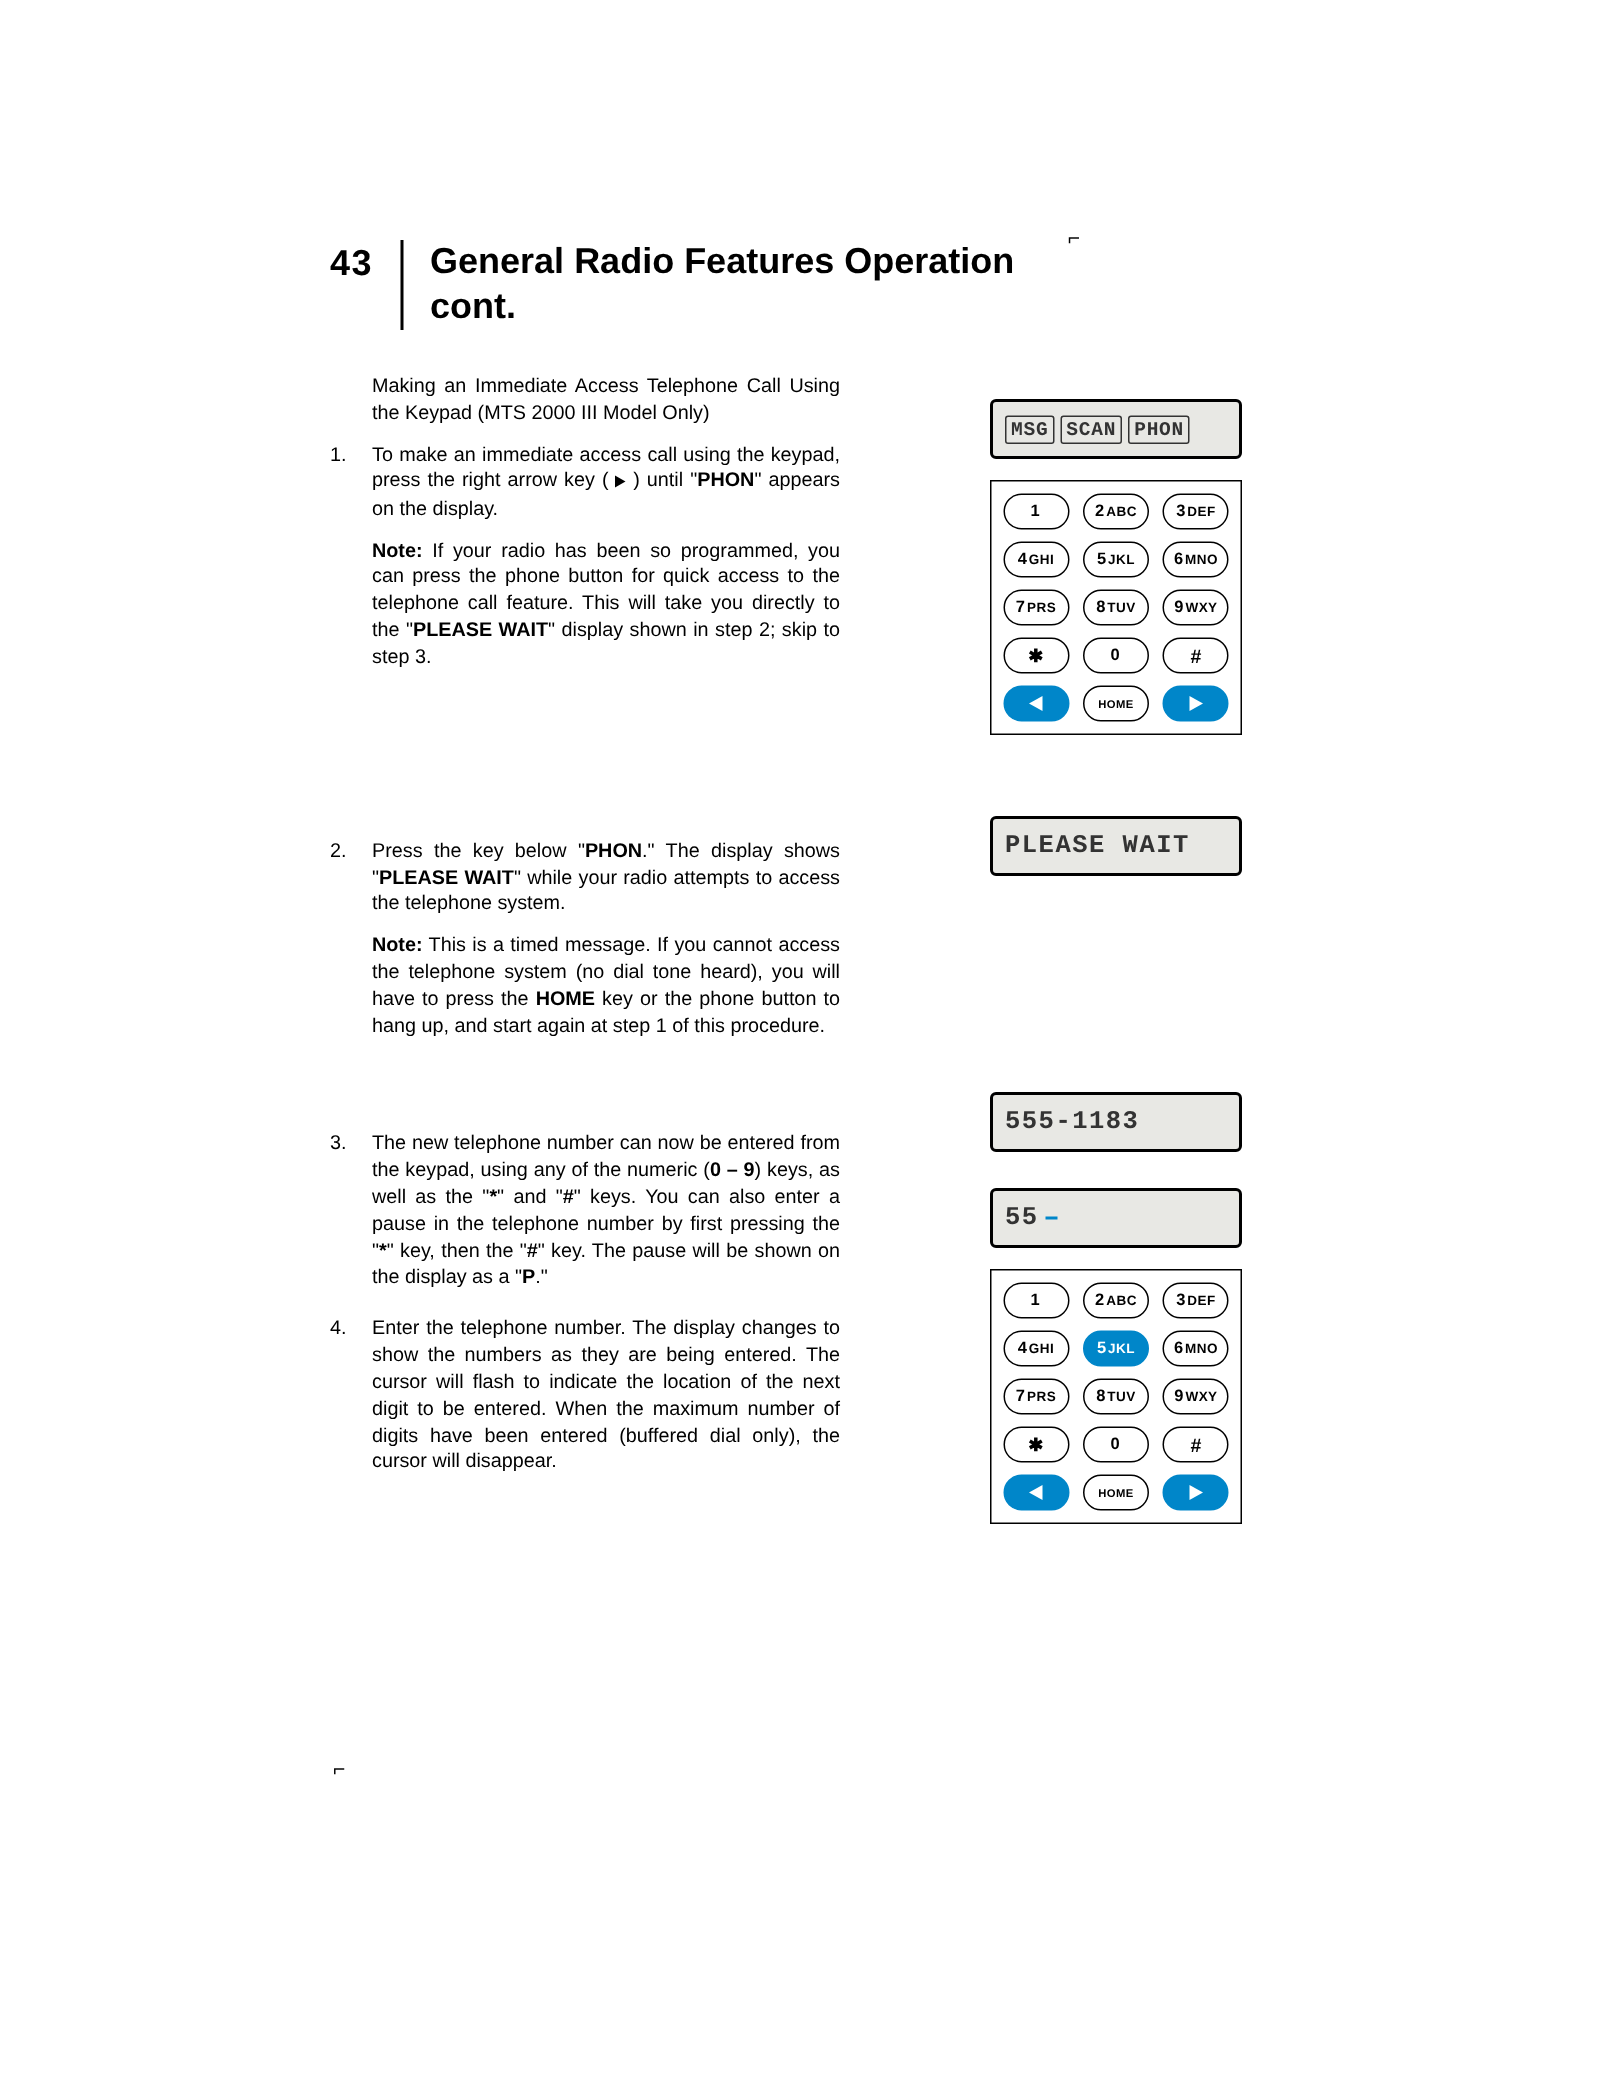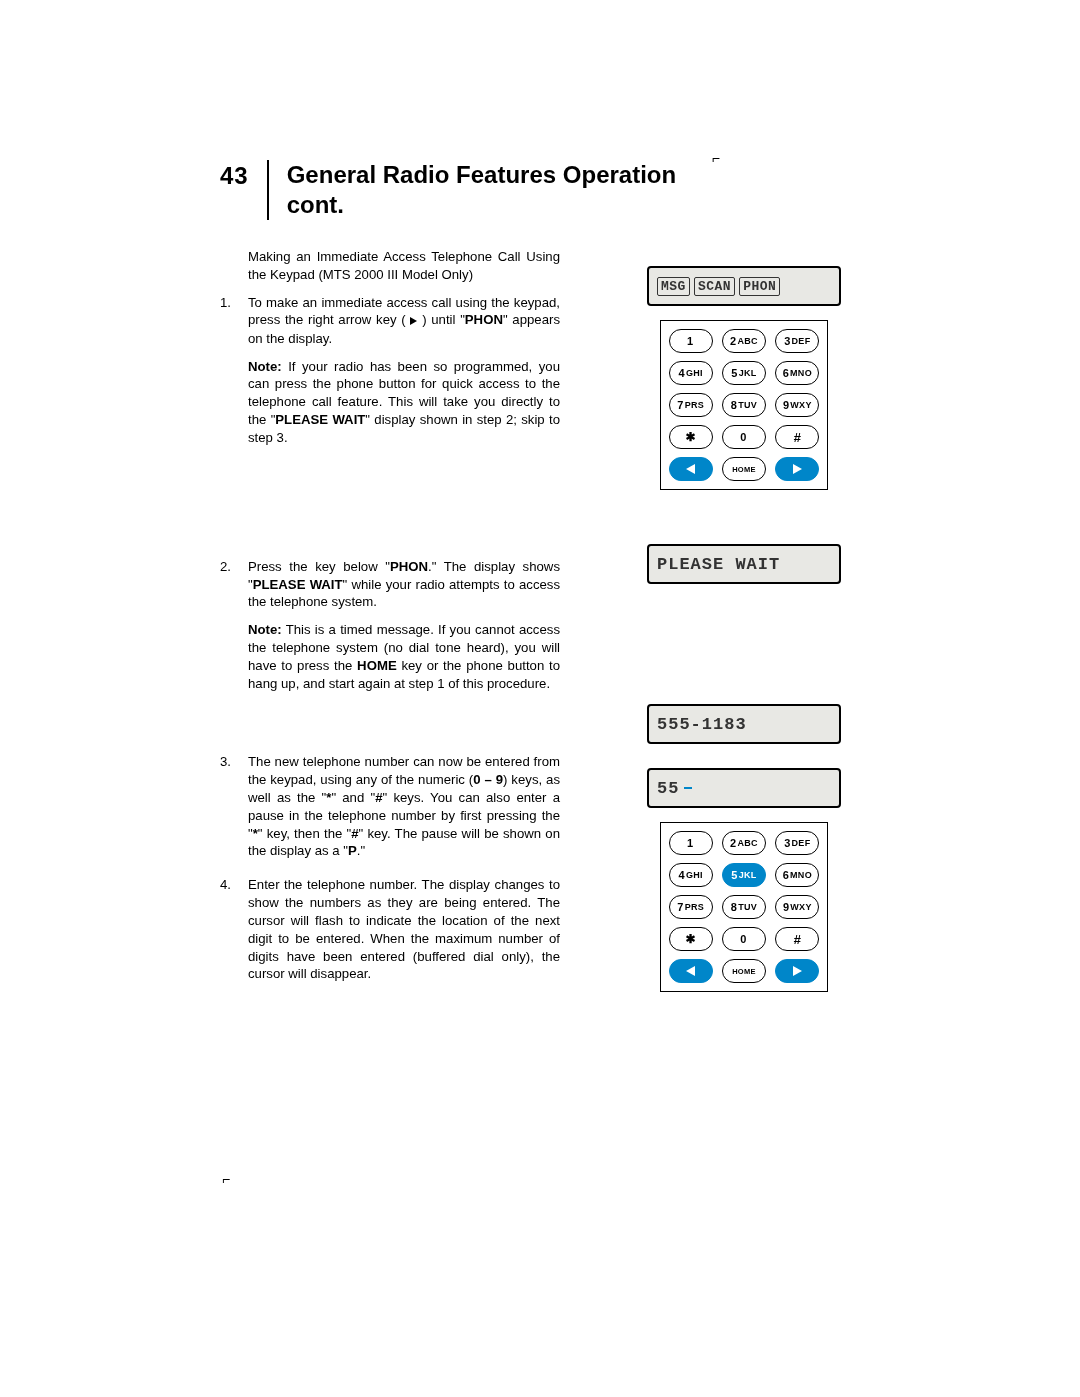--- a/index.html
+++ b/index.html
@@ -21,21 +21,21 @@
   .step { display:flex; gap:10px; margin-bottom:6px; }
   .step .num { flex:0 0 18px; }
   .note-label { font-weight:bold; }
   .bold { font-weight:bold; }
   .gap-lg { height:95px; }
   .gap-md { height:45px; }
   .intro { margin-left:28px; }
 
   .rightcol { flex:1; display:flex; flex-direction:column; gap:24px; padding-top:18px;}
   .radio-unit { display:flex; flex-direction:column; align-items:center; gap:14px;}
-  .lcd { width:194px; height:40px; border:2px solid #000; border-radius:4px; background:#e8e8e4; display:flex; align-items:center; padding:0 8px; font-family:"Courier New",monospace; font-size:17px; letter-spacing:1px; font-weight:bold; color:#333; gap:4px;}
+  .lcd { width:168px; height:40px; border:2px solid #000; border-radius:4px; background:#e8e8e4; display:flex; align-items:center; padding:0 8px; font-family:"Courier New",monospace; font-size:17px; letter-spacing:1px; font-weight:bold; color:#333; gap:4px;}
   .lcd .seg { border:1.5px solid #333; border-radius:2px; padding:1px 3px; font-size:13px; letter-spacing:0.5px;}
   .lcd.plain { justify-content:flex-start; }
   .cursor { display:inline-block; width:8px; border-bottom:2px solid #0086c9; margin-left:1px;}
 
   .keypad { width:168px; border:1px solid #000; padding:8px 6px; display:grid; grid-template-columns:repeat(3,1fr); gap:8px 6px; justify-items:center;}
   .key { width:44px; height:24px; border:1.5px solid #000; border-radius:12px; display:flex; align-items:center; justify-content:center; font-size:9px; font-weight:bold; letter-spacing:0.3px; background:#fff; position:relative;}
   .key .big { font-size:11px; margin-right:1px;}
   .key.active { background:#0086c9; color:#fff; border-color:#0086c9;}
   .key.nav { background:#0086c9; border-color:#0086c9; }
   .key.home { font-size:7.5px; }
@@ -171,21 +171,21 @@
           <div class="key nav">
               <span class="tri tri-r"></span>
             </div>
         </div>
       </div>
 
       <div class="radio-unit" style="margin-top:30px;">
         <div class="lcd plain">PLEASE WAIT</div>
       </div>
 
-      <div class="radio-unit" style="margin-top:96px;">
+      <div class="radio-unit" style="margin-top:120px;">
         <div class="lcd plain">555-1183</div>
       </div>
 
       <div class="radio-unit">
         <div class="lcd plain">
           <span>55</span>
             <span class="cursor"></span>
         </div>
         <div class="keypad">
           <div class="key">

